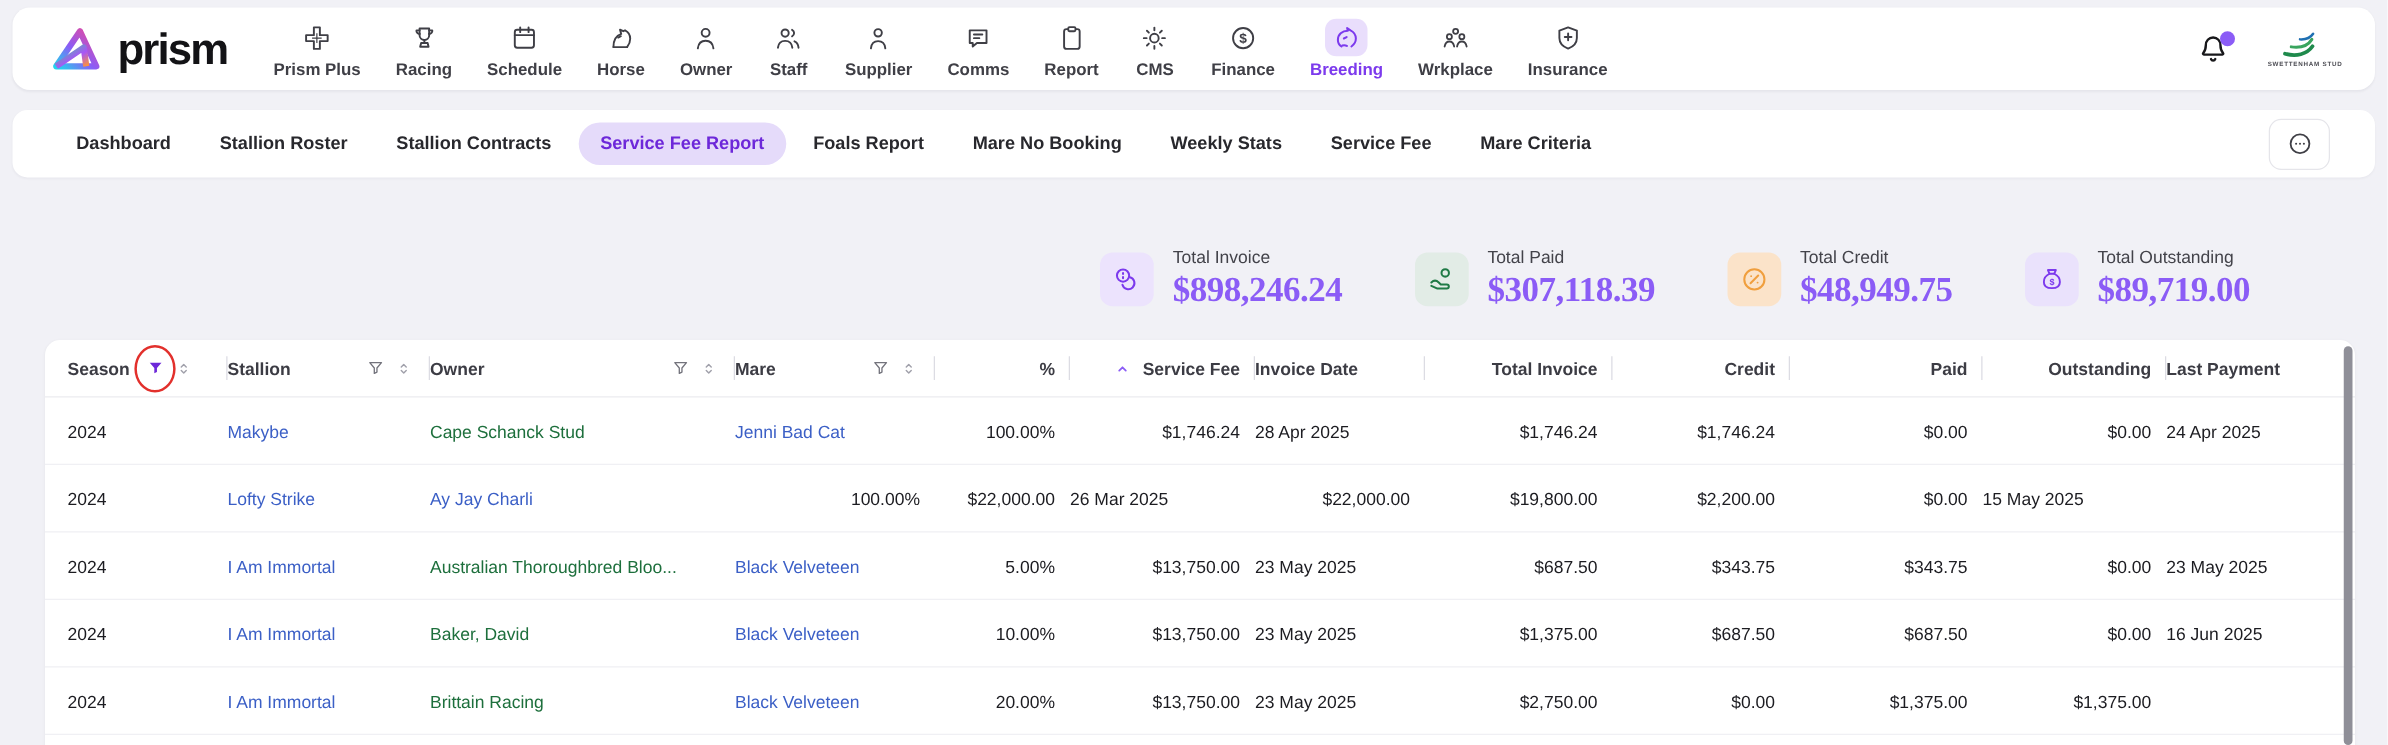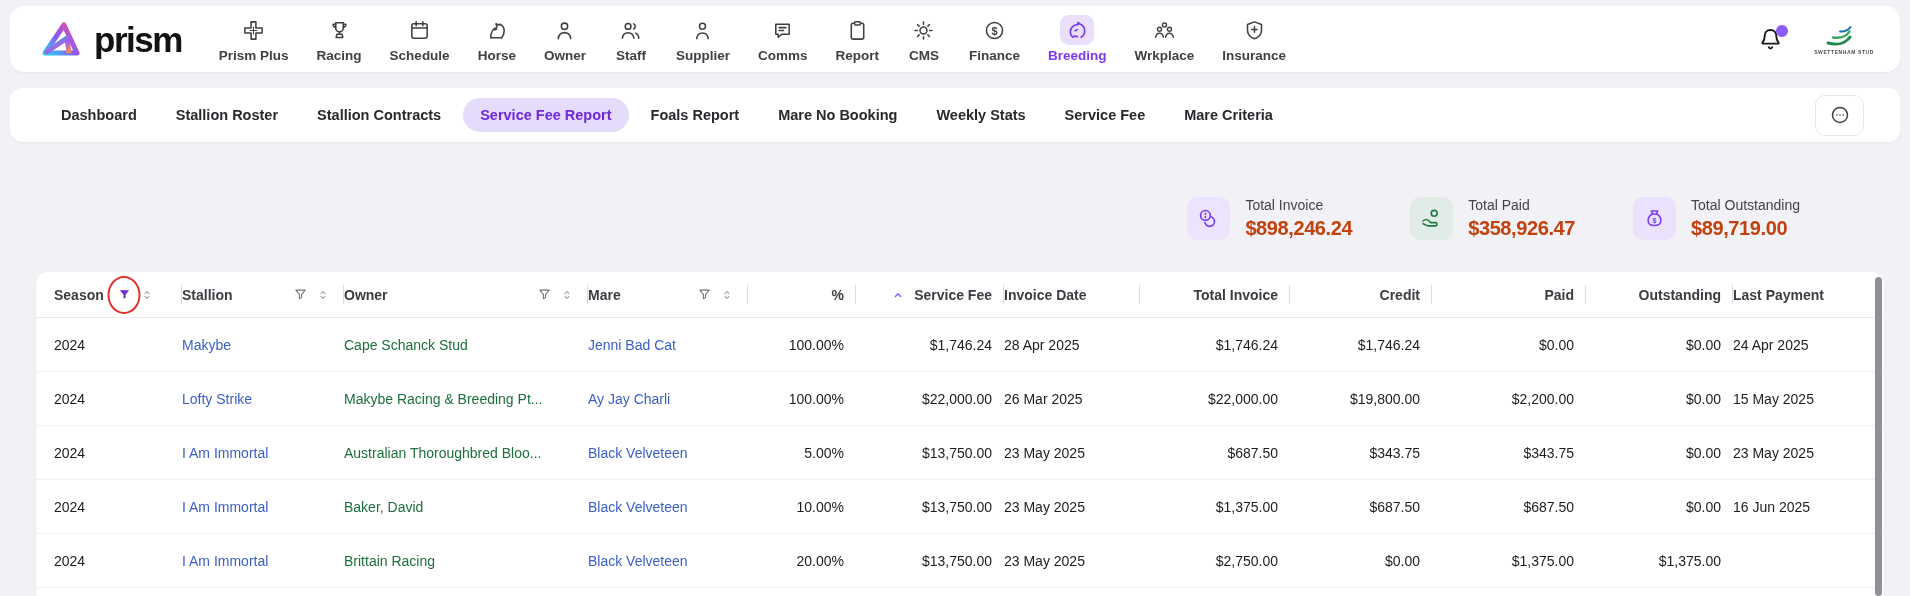--- a/index.html
+++ b/index.html
@@ -39,21 +39,21 @@
   .tab.active{background:#e5dbfa;color:#6d28d9;}
   .more-btn{
     margin-left:auto;margin-right:24px;width:47px;height:39px;border:1px solid #e5e5ea;border-radius:10px;
     background:#fff;display:flex;align-items:center;justify-content:center;color:#3f3f46;cursor:pointer;
   }
   
   .stats-row{position:absolute;top:197px;right:110px;display:flex;gap:58px;}
   .stat-card{display:flex;align-items:center;gap:15px;}
   .stat-icon{width:43px;height:43px;border-radius:10px;display:flex;align-items:center;justify-content:center;flex:0 0 auto;}
   .stat-label{font-size:14px;color:#43434a;margin-bottom:4px;white-space:nowrap;}
-  .stat-value{font-size:20px;font-weight:800;letter-spacing:-.4px;color:#c2410c;white-space:nowrap;}
+  .stat-value{font-size:28px;font-weight:800;letter-spacing:-.4px;color:#8b5cf6;white-space:nowrap;font-family:Liberation Serif, serif;}
   
   .table-card{
     position:absolute;left:36px;top:272px;width:1848px;height:324px;
     background:#fff;border-radius:12px 12px 0 0;box-shadow:0 1px 3px rgba(20,20,40,.06);
     box-sizing:border-box;overflow:hidden;text-align:center;
   }
   .grid-row{
     display:grid;
     grid-template-columns:128px 162px 244px 160px 108px 148px 136px 150px 142px 154px 147px 1fr;
     align-items:stretch;padding:0 18px;box-sizing:border-box;
@@ -302,21 +302,35 @@
   </div>
   <div class="stat-card">
     <span class="stat-icon" style="background:#e2ece6;color:#1f7a46;">
       <svg width="23" height="23" viewBox="0 0 24 24" fill="none" stroke="currentColor" stroke-width="1.7" stroke-linecap="round" stroke-linejoin="round">
           <circle cx="14.8" cy="6.6" r="3.1"></circle>
           <path d="M3.2 14.6c1.9-1.9 4.3-1.9 6.2 0l1.7 1.7h5a1.7 1.7 0 010 3.4H8.3l-5.1-2.3"></path>
         </svg>
     </span>
     <span class="stat-text">
       <div class="stat-label">Total Paid</div>
-      <div class="stat-value">$358,926.47</div>
+      <div class="stat-value">$307,118.39</div>
+    </span>
+  </div>
+  <div class="stat-card">
+    <span class="stat-icon" style="background:#fbe3c9;color:#f09f3e;">
+      <svg width="23" height="23" viewBox="0 0 24 24" fill="none" stroke="currentColor" stroke-width="1.7" stroke-linecap="round">
+          <circle cx="12" cy="12" r="8.4"></circle>
+          <path d="M8.8 15.2l6.4-6.4"></path>
+          <circle cx="9.3" cy="9.3" r="0.8" fill="currentColor" stroke="none"></circle>
+          <circle cx="14.7" cy="14.7" r="0.8" fill="currentColor" stroke="none"></circle>
+        </svg>
+    </span>
+    <span class="stat-text">
+      <div class="stat-label">Total Credit</div>
+      <div class="stat-value">$48,949.75</div>
     </span>
   </div>
   <div class="stat-card">
     <span class="stat-icon" style="background:#eae2fc;color:#7c3aed;">
       <svg width="23" height="23" viewBox="0 0 24 24" fill="none" stroke="currentColor" stroke-width="1.6" stroke-linecap="round" stroke-linejoin="round">
           <path d="M10 7.3L8.7 4.2h6.6L14 7.3"></path>
           <path d="M10 7.3h4c2.9 1.4 4.7 3.9 4.7 6.8 0 3.3-2.7 5.2-6.7 5.2s-6.7-1.9-6.7-5.2c0-2.9 1.8-5.4 4.7-6.8z"></path>
           <text x="12" y="16.4" text-anchor="middle" font-size="7.5" font-weight="bold" fill="currentColor" stroke="none" font-family="'Liberation Sans',sans-serif">$</text>
         </svg>
     </span>
@@ -425,23 +439,20 @@
     <div class="td num">$0.00</div>
     <div class="td">24 Apr 2025</div>
   </div>
 
   <div class="grid-row trow">
     <div class="td">2024</div>
     <div class="td">
         <span class="link-blue">Lofty Strike</span>
       </div>
     <div class="td">
-        <span class="link-green">Makybe Racing &amp; Breeding Pt...</span>
-      </div>
-    <div class="td">
         <span class="link-blue">Ay Jay Charli</span>
       </div>
     <div class="td num">100.00%</div>
     <div class="td num">$22,000.00</div>
     <div class="td">26 Mar 2025</div>
     <div class="td num">$22,000.00</div>
     <div class="td num">$19,800.00</div>
     <div class="td num">$2,200.00</div>
     <div class="td num">$0.00</div>
     <div class="td">15 May 2025</div>

